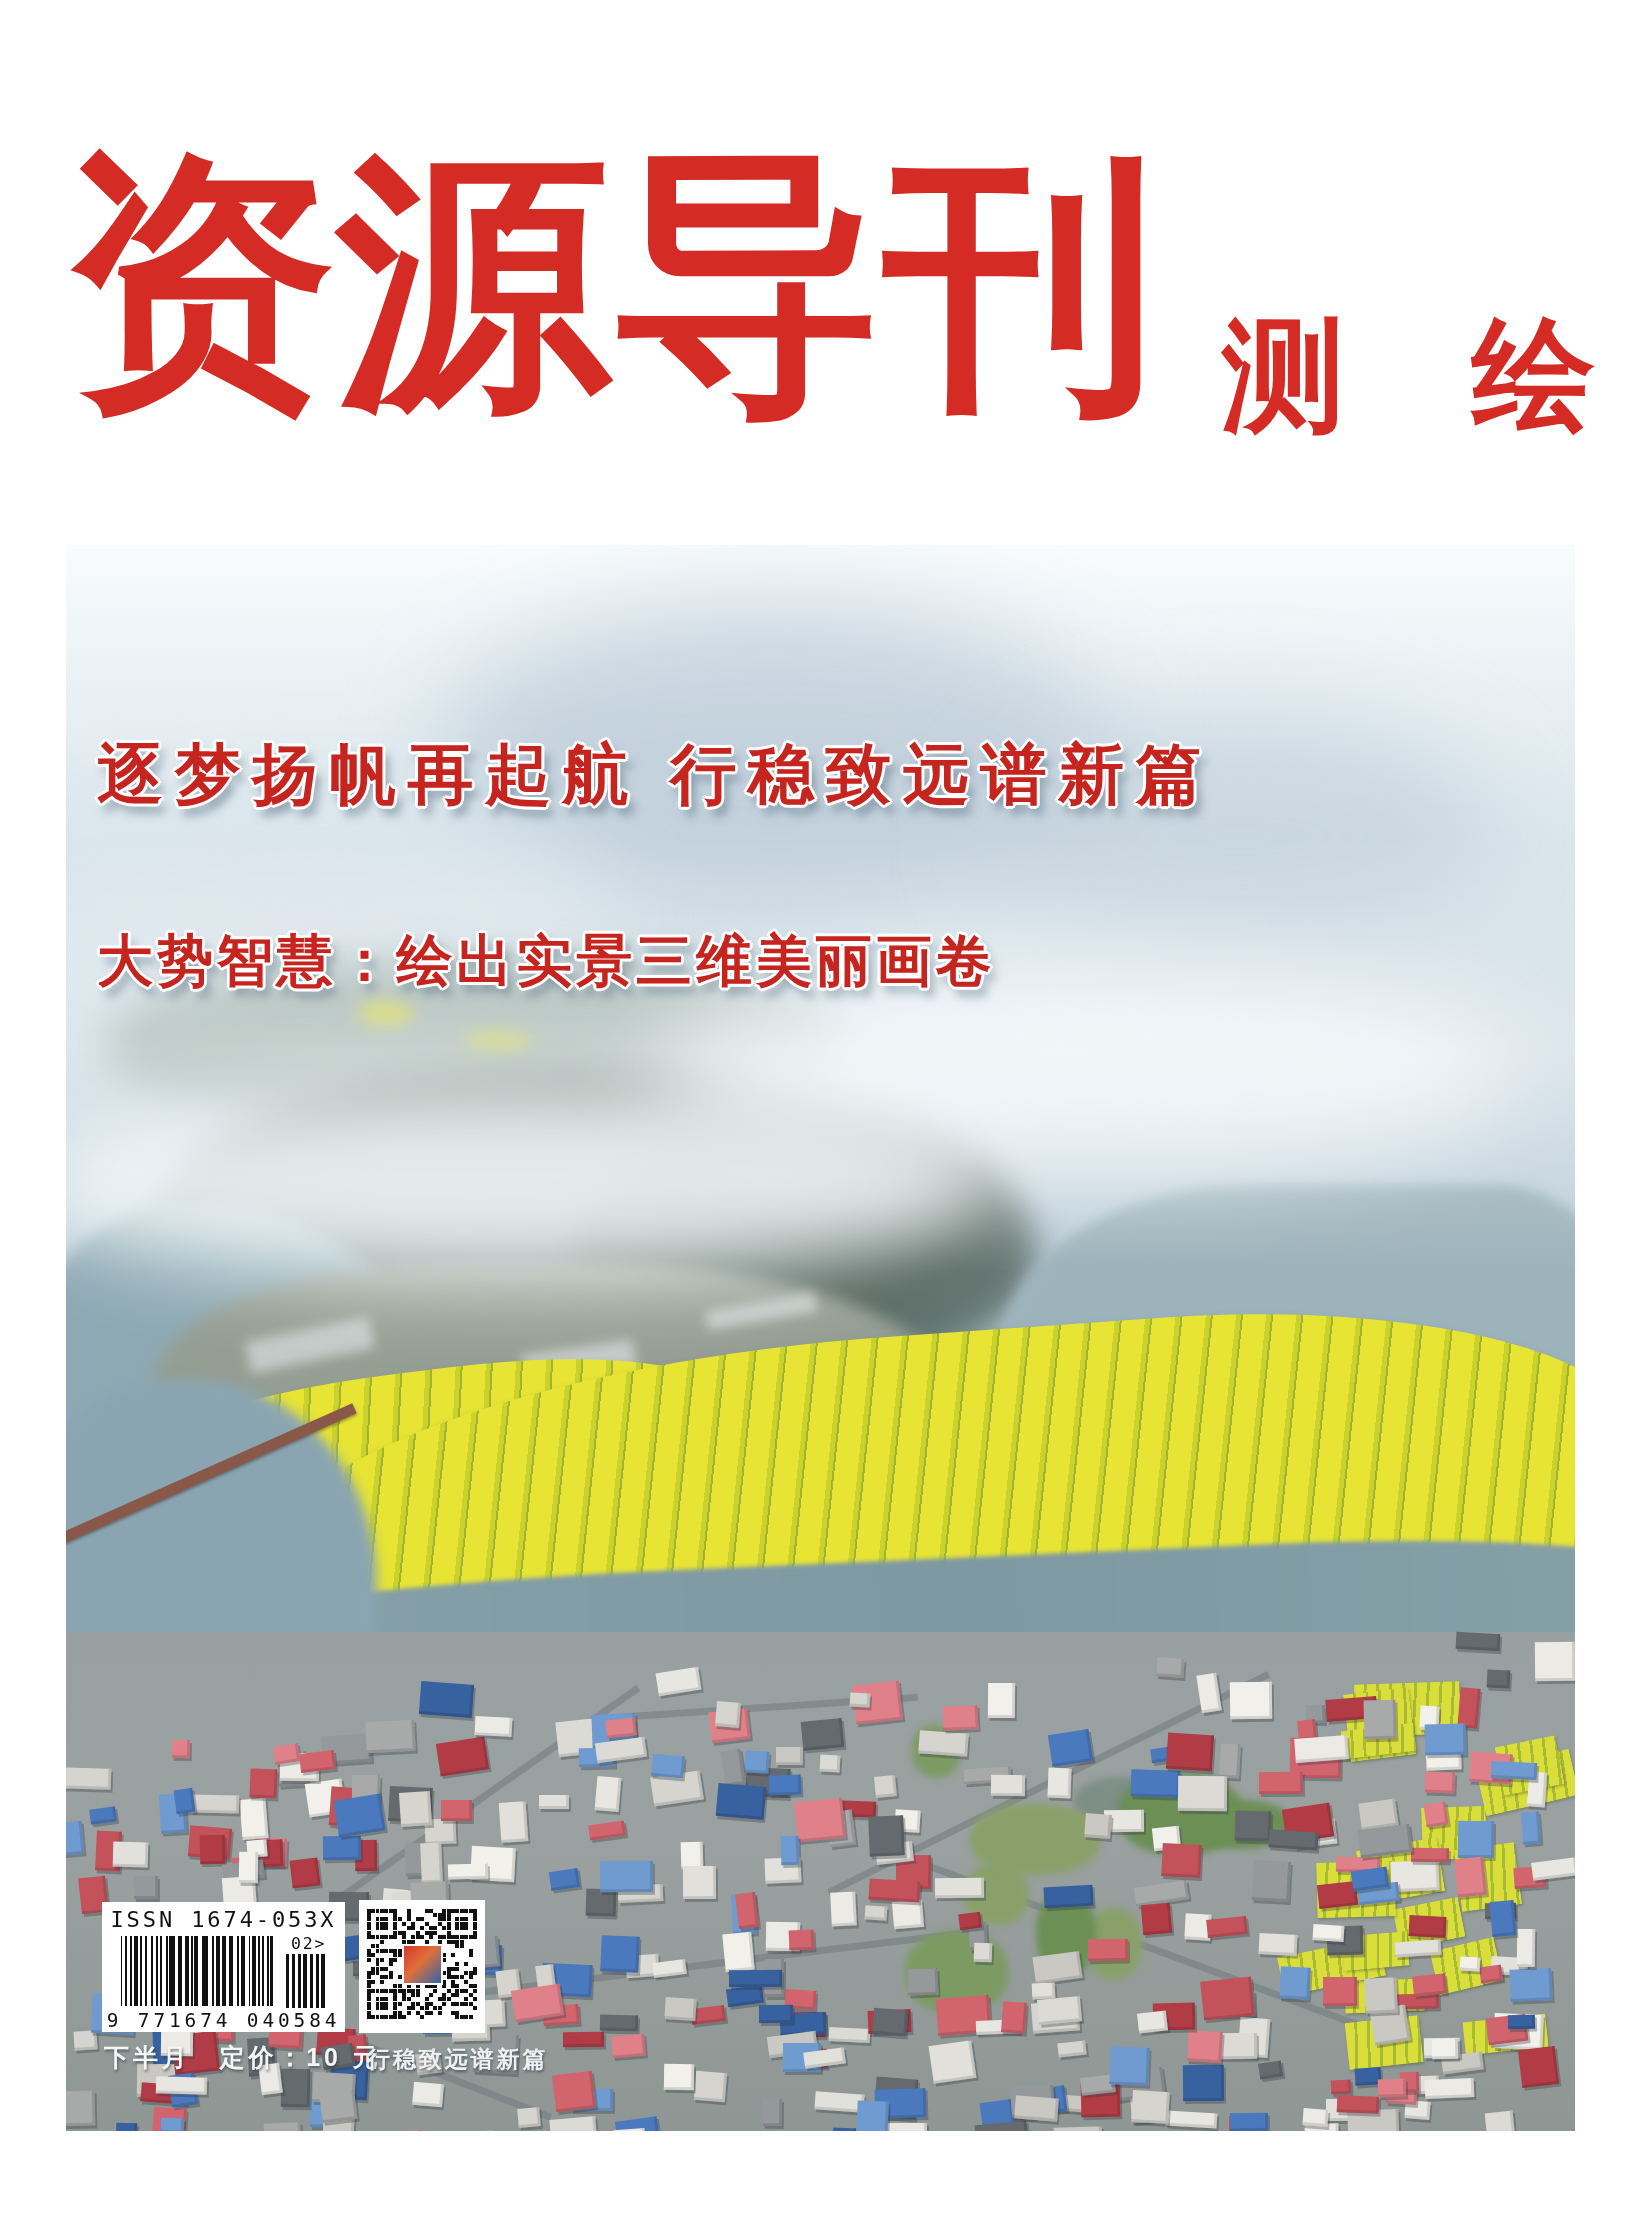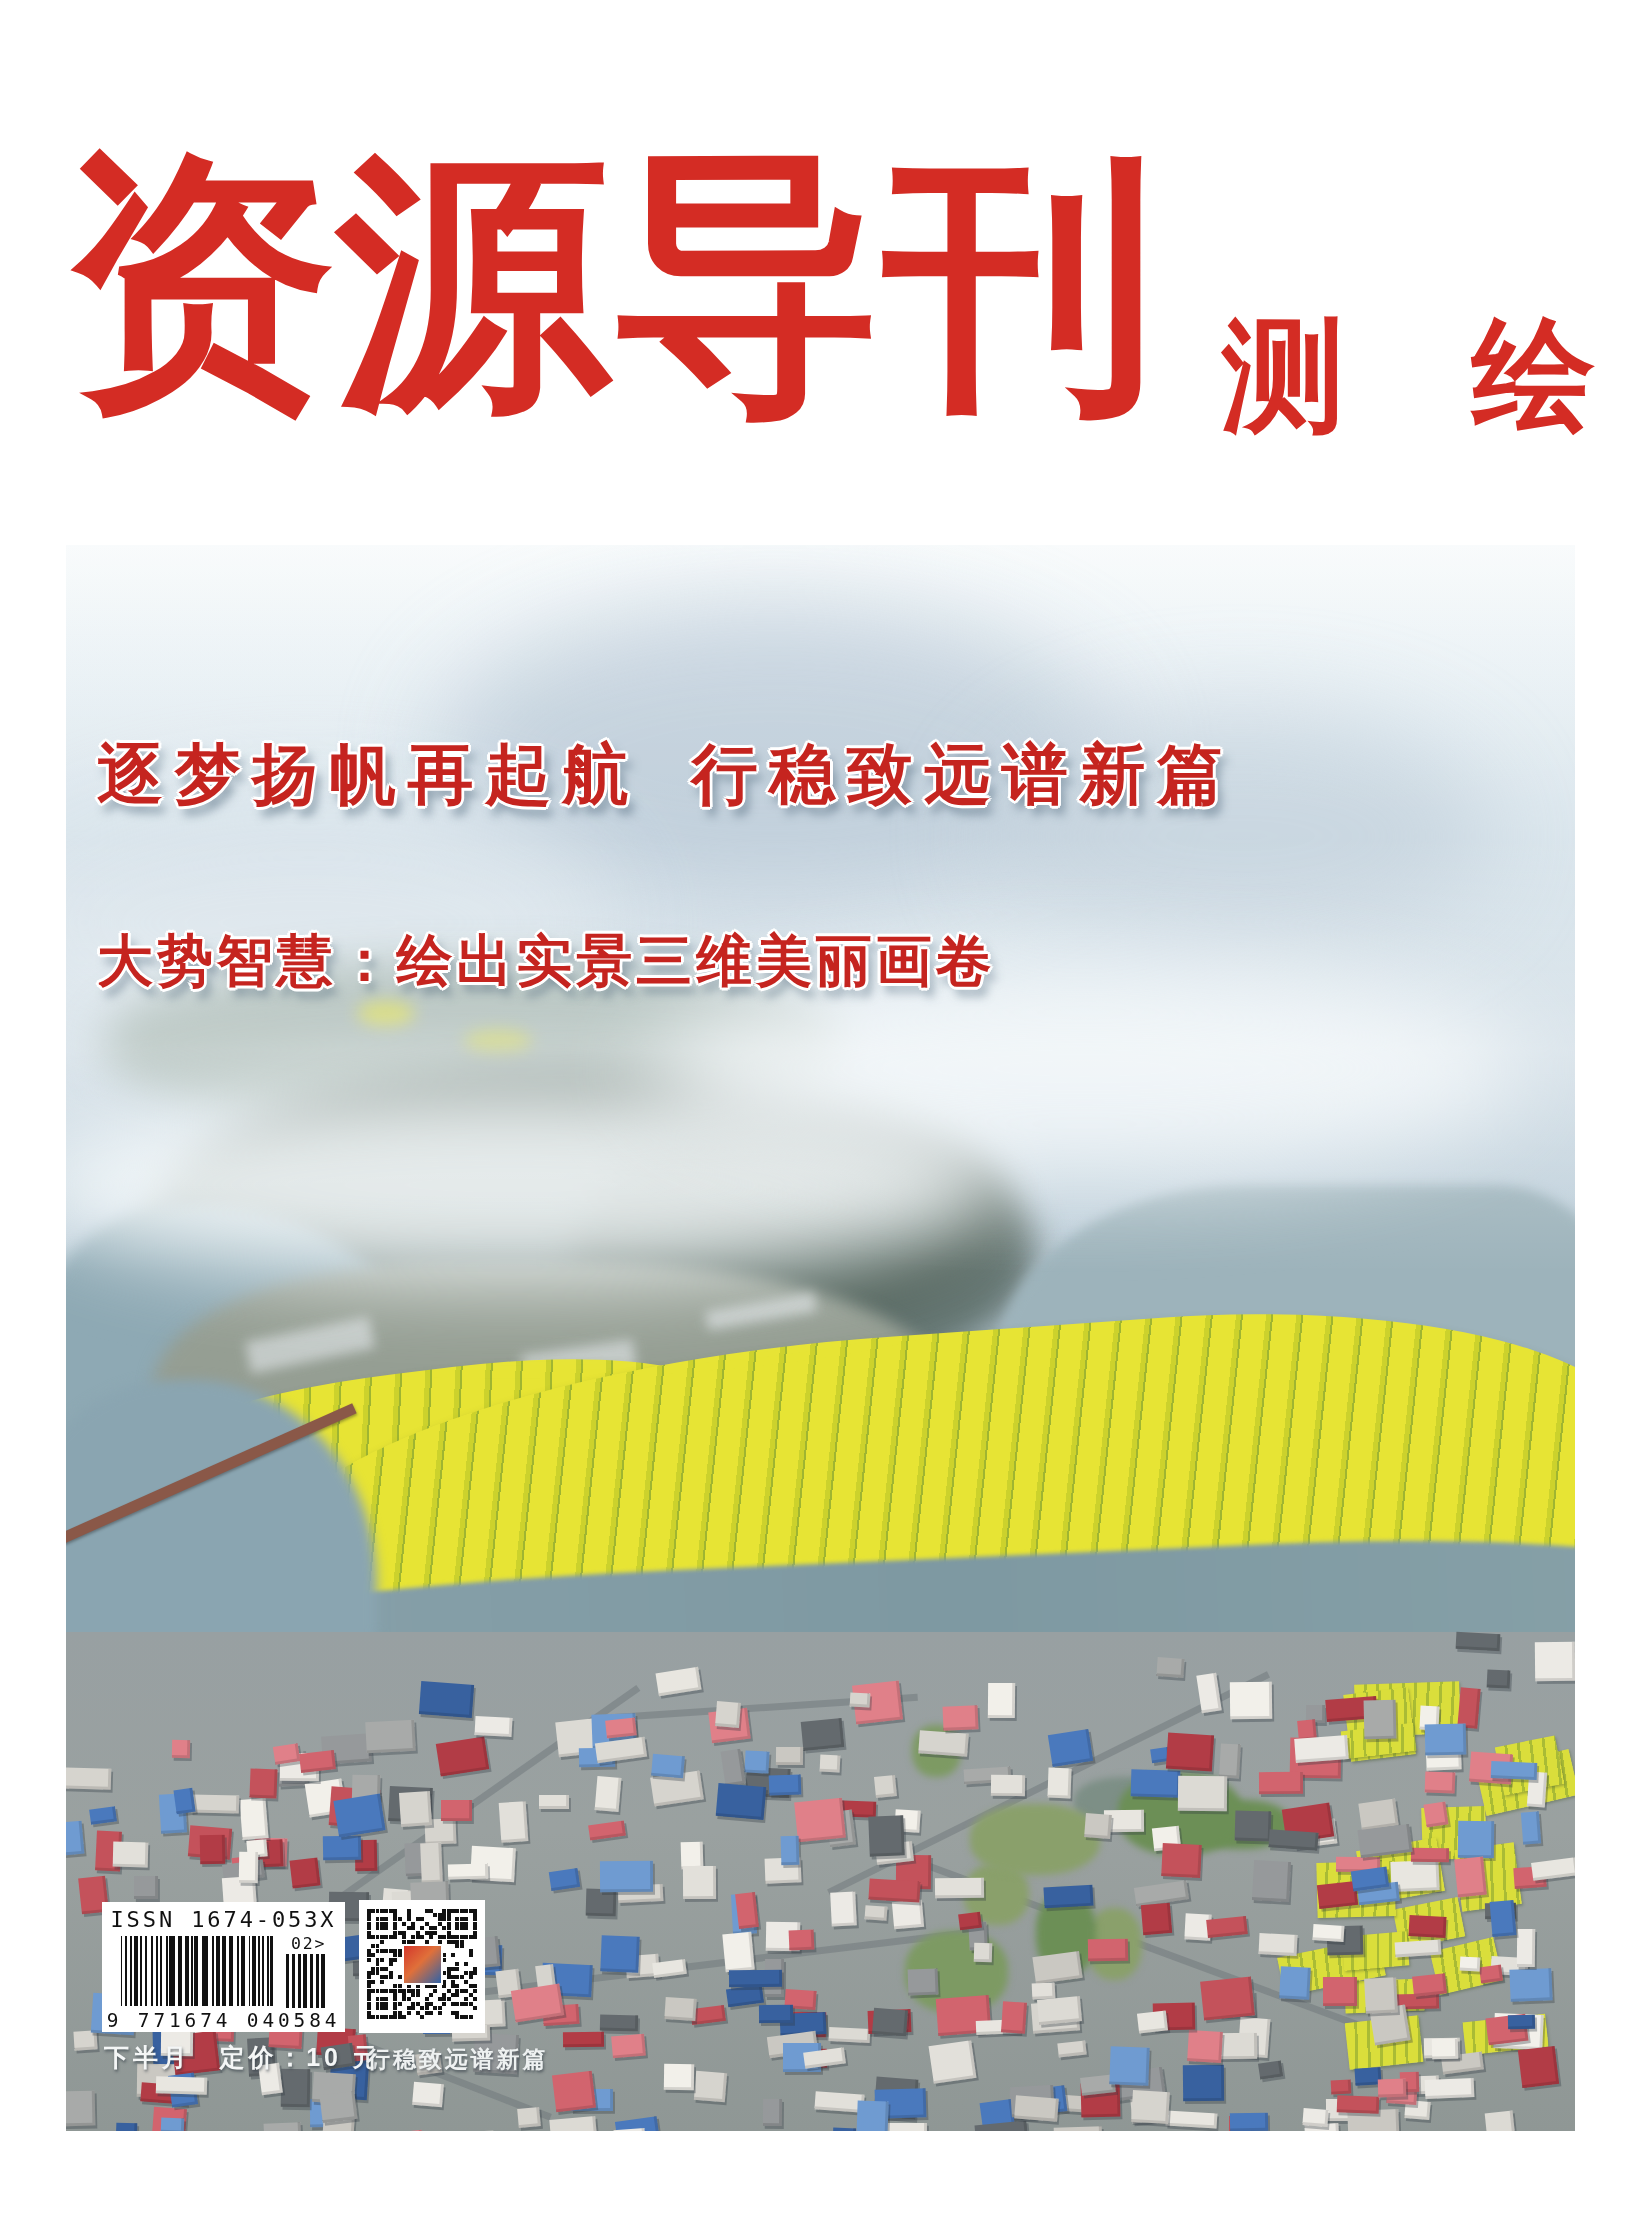--- a/index.html
+++ b/index.html
@@ -462,21 +462,21 @@
         <div style="position: absolute; left: 234px; top: 1207px; width: 35px; height: 19.4px; transform: rotate(-6.45045deg); background: rgb(210, 100, 110); box-shadow: rgba(45, 55, 65, 0.33) 1.9px 2.9px 0px, rgba(0, 0, 0, 0.12) -2.9px -2.9px 0px inset;"></div>
         <div style="position: absolute; left: 1293px; top: 1282px; width: 52px; height: 28px; transform: rotate(-6.94616deg); background: rgb(150, 153, 155); box-shadow: rgba(45, 55, 65, 0.33) 1.9px 2.9px 0px, rgba(0, 0, 0, 0.12) -2.9px -2.9px 0px inset;"></div>
         <div style="position: absolute; left: 982px; top: 1223px; width: 23px; height: 30px; transform: rotate(2.06111deg); background: rgb(232, 230, 224); box-shadow: rgba(45, 55, 65, 0.33) 1.9px 2.9px 0px, rgba(0, 0, 0, 0.12) -2.9px -2.9px 0px inset;"></div>
         <div style="position: absolute; left: 1203px; top: 1286px; width: 49px; height: 18.4px; transform: rotate(4.01967deg); background: rgb(100, 106, 110); box-shadow: rgba(45, 55, 65, 0.33) 1.9px 2.9px 0px, rgba(0, 0, 0, 0.12) -2.9px -2.9px 0px inset;"></div>
         <div style="position: absolute; left: 350px; top: 1508px; width: 25px; height: 21.3px; transform: rotate(-7.69242deg); background: rgb(202, 200, 194); box-shadow: rgba(45, 55, 65, 0.33) 1.9px 2.9px 0px, rgba(0, 0, 0, 0.12) -2.9px -2.9px 0px inset;"></div>
         <div style="position: absolute; left: 50px; top: 1578px; width: 21.3px; height: 22px; transform: rotate(1.94436deg); background: rgb(56, 97, 159); box-shadow: rgba(45, 55, 65, 0.33) 1.9px 2.9px 0px, rgba(0, 0, 0, 0.12) -2.9px -2.9px 0px inset;"></div>
         <div style="position: absolute; left: 1359px; top: 1179px; width: 41px; height: 31px; transform: rotate(-1.25854deg); background: rgb(111, 155, 209); box-shadow: rgba(45, 55, 65, 0.33) 1.9px 2.9px 0px, rgba(0, 0, 0, 0.12) -2.9px -2.9px 0px inset;"></div>
       </div>
     </div>
 
-  <div class="abs headline hl1" style="color: rgb(197, 36, 31); font-family: Liberation Mono, monospace;">逐梦扬帆再起航 行稳致远谱新篇</div>
+  <div class="abs headline hl1" style="color: rgb(197, 36, 31);">逐梦扬帆再起航 行稳致远谱新篇</div>
   <div class="abs headline hl3" style="color: rgb(197, 36, 31);">大势智慧：绘出实景三维美丽画卷</div>
 
 
   <div class="abs bc-box">
     <div class="bc-issn">ISSN 1674-053X</div>
     <div class="bc-mid">
       <div class="bars" id="bars-main">
           <span style="width: 1.9px; margin-right: 2.9px;"></span>
           <span style="width: 1.9px; margin-right: 2.9px;"></span>
           <span style="width: 1.9px; margin-right: 1.9px;"></span>

